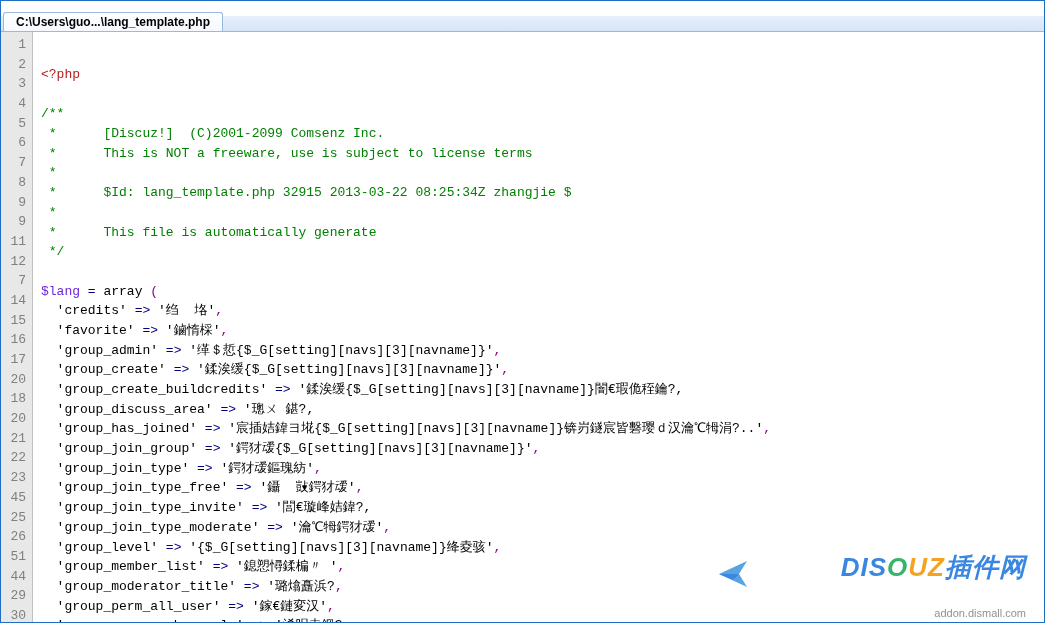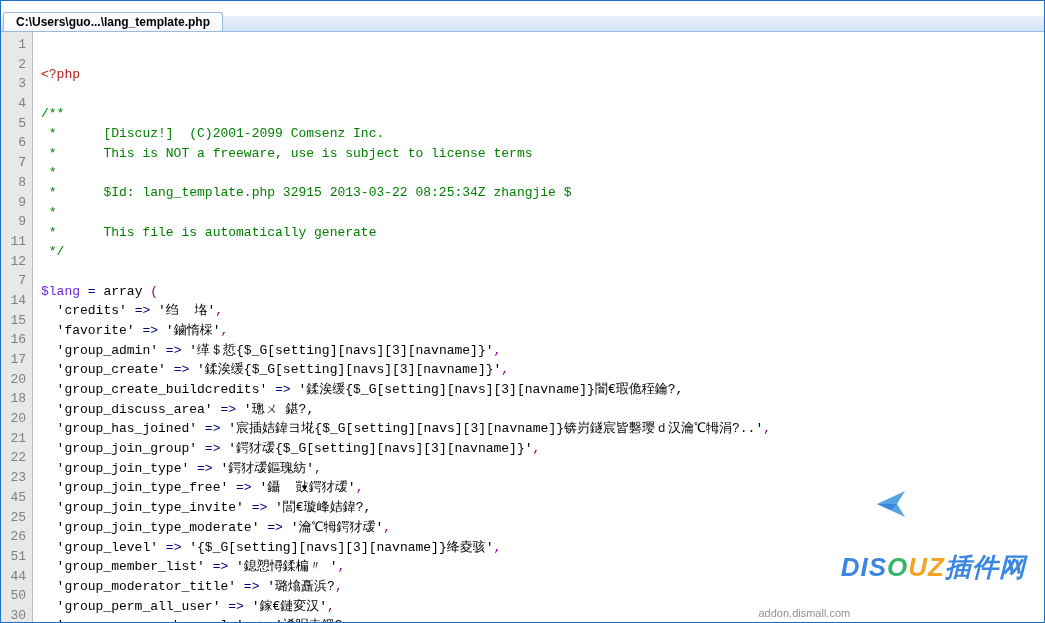--- a/index.html
+++ b/index.html
@@ -70,32 +70,31 @@
 .c-str-in { color: #000000; }
 .watermark {
   position: absolute;
   right: 18px;
   bottom: 12px;
   display: flex;
   align-items: center;
   gap: 6px;
   opacity: 0.92;
   font-family: Arial, sans-serif;
-  flex-direction: column;
 }
 .wm-arrow {
   width: 36px; height: 36px;
   display: flex; align-items: center; justify-content: center;
 }
 .wm-text { display: flex; flex-direction: column; line-height: 1; }
 .wm-main { font-size: 26px; font-weight: bold; font-style: italic; letter-spacing: 1px; }
 .wm-main .b { color: #2a7de0; }
 .wm-main .o { color: #f39c12; }
 .wm-main .g { color: #27ae60; }
-.wm-sub { font-size: 11px; color: #888; text-align: left; margin-top: 2px; }
+.wm-sub { font-size: 11px; color: #888; text-align: right; margin-top: 2px; }
 </style>
 </head>
 <body>
 
 <div class="tab-bar">
   <div class="tab">C:\Users\guo...\lang_template.php</div>
 </div>
 
 <div class="editor">
   <div class="gutter" id="gutter">
@@ -120,21 +119,21 @@
       <div>18</div>
       <div>20</div>
       <div>21</div>
       <div>22</div>
       <div>23</div>
       <div>45</div>
       <div>25</div>
       <div>26</div>
       <div>51</div>
       <div>44</div>
-      <div>50</div>
+      <div>29</div>
       <div>30</div>
     </div>
   <div class="code" id="code">
     <div class="line"><span class="c-tag">&lt;?php</span></div><div class="line"></div><div class="line"><span class="c-comment">/**</span></div><div class="line"><span class="c-comment"> *      [Discuz!]  (C)2001-2099 Comsenz Inc.</span></div><div class="line"><span class="c-comment"> *      This is NOT a freeware, use is subject to license terms</span></div><div class="line"><span class="c-comment"> *</span></div><div class="line"><span class="c-comment"> *      $Id: lang_template.php 32915 2013-03-22 08:25:34Z zhangjie $</span></div><div class="line"><span class="c-comment"> *</span></div><div class="line"><span class="c-comment"> *      This file is automatically generate</span></div><div class="line"><span class="c-comment"> */</span></div><div class="line"></div><div class="line"><span class="c-var">$lang</span><span class="c-eq"> = </span><span class="c-kw">array</span><span class="c-paren"> (</span></div><div class="line"><span>  </span><span class="c-str-in">'credits'</span><span class="c-eq"> =&gt; </span><span class="c-str-in">'绉  垎'</span><span class="c-paren">,</span></div><div class="line"><span>  </span><span class="c-str-in">'favorite'</span><span class="c-eq"> =&gt; </span><span class="c-str-in">'鏀惰棌'</span><span class="c-paren">,</span></div><div class="line"><span>  </span><span class="c-str-in">'group_admin'</span><span class="c-eq"> =&gt; </span><span class="c-str-in">'缂＄悊{$_G[setting][navs][3][navname]}'</span><span class="c-paren">,</span></div><div class="line"><span>  </span><span class="c-str-in">'group_create'</span><span class="c-eq"> =&gt; </span><span class="c-str-in">'鍒涘缓{$_G[setting][navs][3][navname]}'</span><span class="c-paren">,</span></div><div class="line"><span>  </span><span class="c-str-in">'group_create_buildcredits'</span><span class="c-eq"> =&gt; </span><span class="c-str-in">'鍒涘缓{$_G[setting][navs][3][navname]}闇€瑕佹秷鑰?,</span></div><div class="line"><span>  </span><span class="c-str-in">'group_discuss_area'</span><span class="c-eq"> =&gt; </span><span class="c-str-in">'璁ㄨ 鍖?,</span></div><div class="line"><span>  </span><span class="c-str-in">'group_has_joined'</span><span class="c-eq"> =&gt; </span><span class="c-str-in">'宸插姞鍏ヨ埖{$_G[setting][navs][3][navname]}锛岃鐩宸皆礊璎ｄ汉瀹℃牳涓?..'</span><span class="c-paren">,</span></div><div class="line"><span>  </span><span class="c-str-in">'group_join_group'</span><span class="c-eq"> =&gt; </span><span class="c-str-in">'鍔犲叆{$_G[setting][navs][3][navname]}'</span><span class="c-paren">,</span></div><div class="line"><span>  </span><span class="c-str-in">'group_join_type'</span><span class="c-eq"> =&gt; </span><span class="c-str-in">'鍔犲叆鏂瑰紡'</span><span class="c-paren">,</span></div><div class="line"><span>  </span><span class="c-str-in">'group_join_type_free'</span><span class="c-eq"> =&gt; </span><span class="c-str-in">'鑷  敱鍔犲叆'</span><span class="c-paren">,</span></div><div class="line"><span>  </span><span class="c-str-in">'group_join_type_invite'</span><span class="c-eq"> =&gt; </span><span class="c-str-in">'閭€璇峰姞鍏?,</span></div><div class="line"><span>  </span><span class="c-str-in">'group_join_type_moderate'</span><span class="c-eq"> =&gt; </span><span class="c-str-in">'瀹℃牳鍔犲叆'</span><span class="c-paren">,</span></div><div class="line"><span>  </span><span class="c-str-in">'group_level'</span><span class="c-eq"> =&gt; </span><span class="c-str-in">'{$_G[setting][navs][3][navname]}绛夌骇'</span><span class="c-paren">,</span></div><div class="line"><span>  </span><span class="c-str-in">'group_member_list'</span><span class="c-eq"> =&gt; </span><span class="c-str-in">'鎴愬憳鍒楄〃 '</span><span class="c-paren">,</span></div><div class="line"><span>  </span><span class="c-str-in">'group_moderator_title'</span><span class="c-eq"> =&gt; </span><span class="c-str-in">'璐熻矗浜?</span><span class="c-paren">,</span></div><div class="line"><span>  </span><span class="c-str-in">'group_perm_all_user'</span><span class="c-eq"> =&gt; </span><span class="c-str-in">'鎵€鏈変汉'</span><span class="c-paren">,</span></div><div class="line"><span>  </span><span class="c-str-in">'group_perm_member_only'</span><span class="c-eq"> =&gt; </span><span class="c-str-in">'浠呮垚鍛?,</span></div><div class="watermark">
       <span class="wm-arrow">
         <svg width="34" height="34" viewBox="0 0 34 34">
             <path d="M2 17 L30 4 L22 17 L30 30 Z" fill="#4a9de0"></path>
             <path d="M2 17 L22 17 L16 23 Z" fill="#2a7de0"></path>
           </svg>
       </span>

